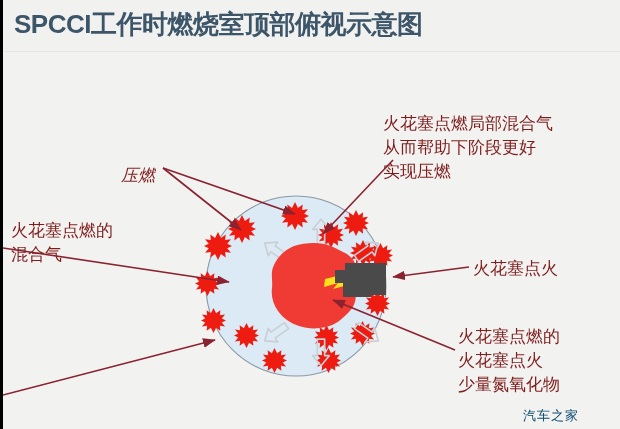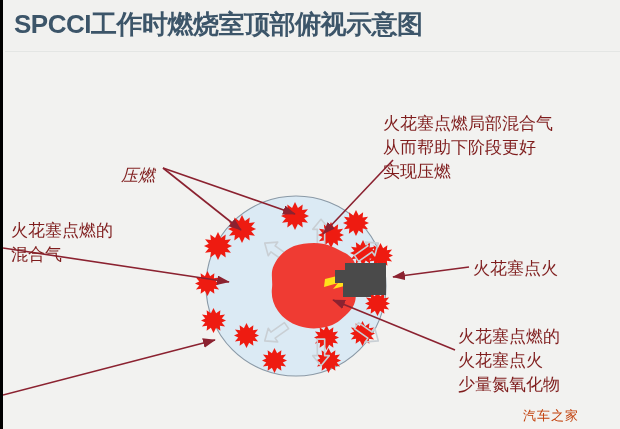--- a/index.html
+++ b/index.html
@@ -72,21 +72,21 @@
   #label-mixture-prepared     { left: 8px;   top: 219px; }
   #label-cylinder-wall        { left: 87px;  top: 345px; }
   #label-spark-local-mixture  { left: 380px; top: 112px; }
   #label-spark-ignition       { left: 470px; top: 257px; }
   #label-nox                  { left: 455px; top: 325px; }
   #watermark {
     position: absolute;
     left: 520px;
     top: 407px;
     font-size: 13px;
-    color: #c2410c;
+    color: #0c4a6e;
     letter-spacing: 1px;
     white-space: pre;
     font-family: Liberation Serif, serif;
   }
 </style>
 </head>
 <body>
 
 <div id="page">
 

